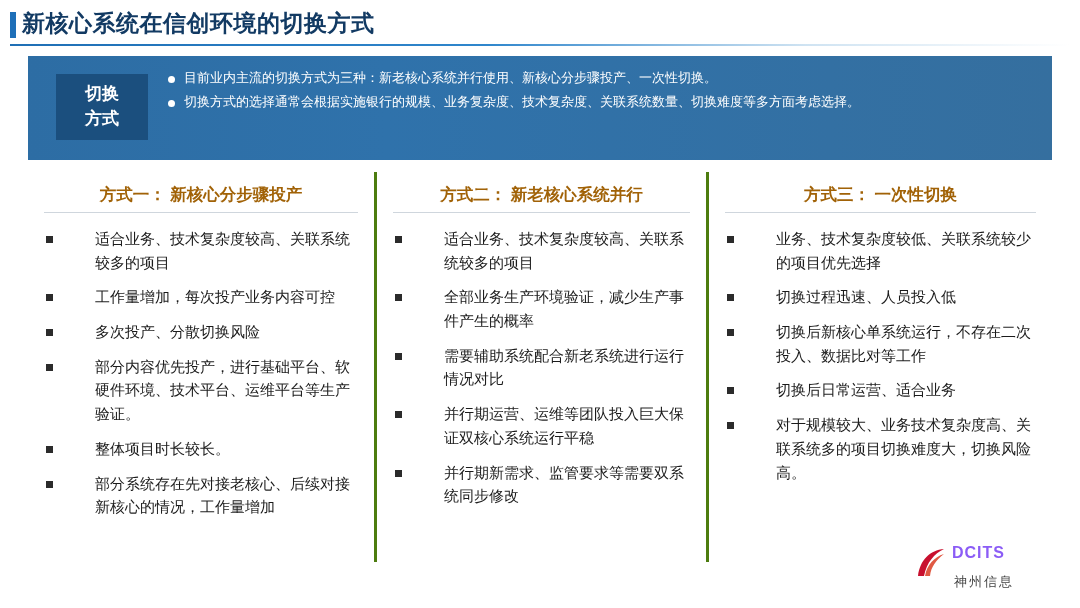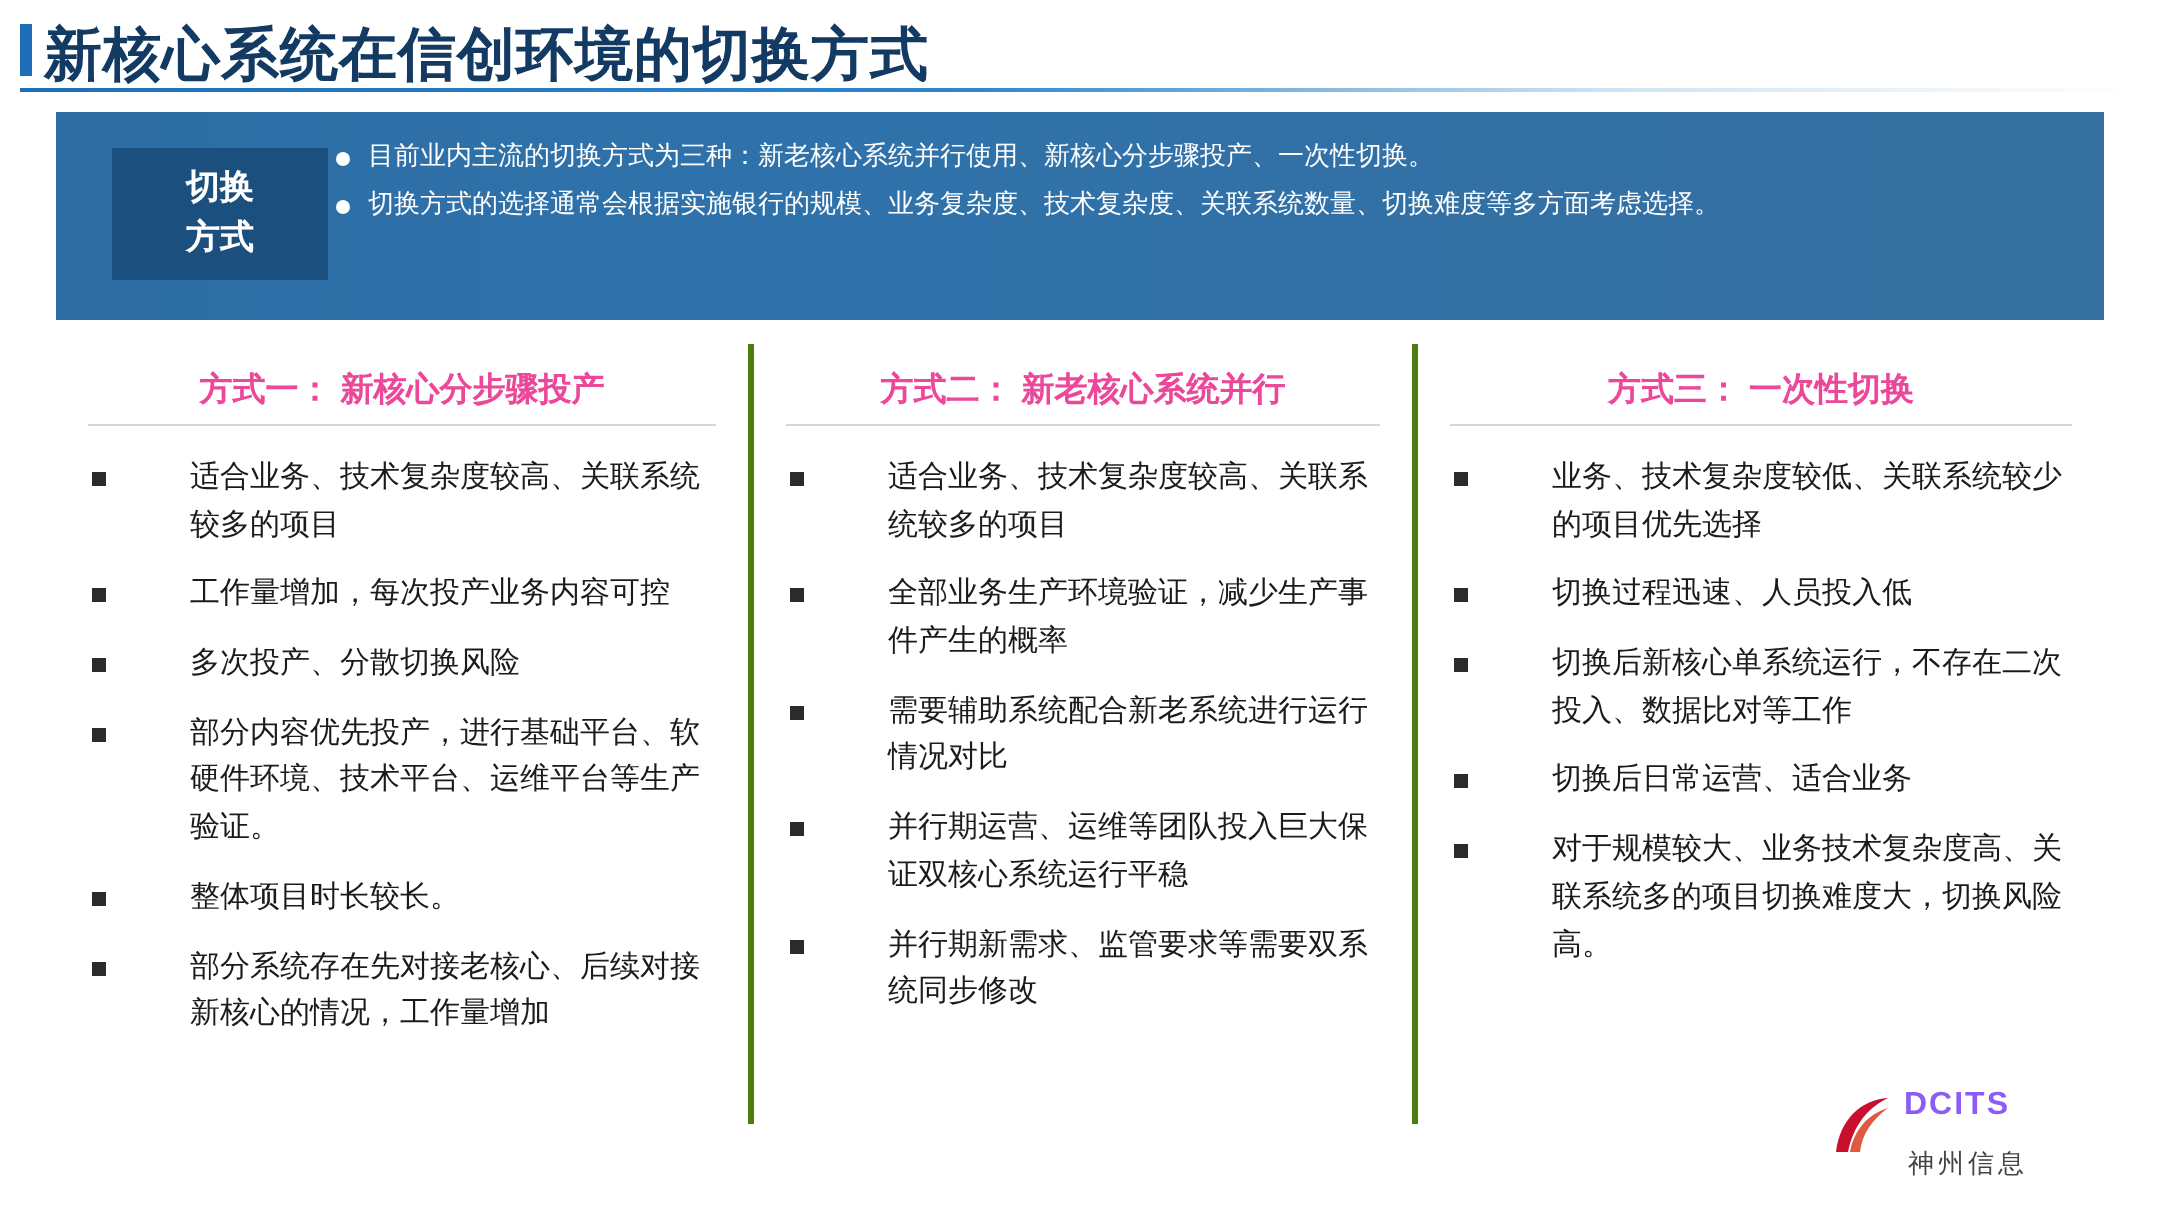--- a/index.html
+++ b/index.html
@@ -33,21 +33,21 @@
     left: 10px;
     top: 12px;
     width: 6px;
     height: 26px;
     background: #1e6fb8;
   }
   .title-text {
     position: absolute;
     left: 22px;
     top: 8px;
-    font-size: 29px;
+    font-size: 23px;
     font-weight: bold;
     color: #123a63;
     letter-spacing: 0.5px;
     white-space: nowrap;
   }
   .title-rule {
     position: absolute;
     left: 10px;
     top: 44px;
     width: 1060px;
@@ -61,21 +61,21 @@
     left: 28px;
     top: 56px;
     width: 1024px;
     height: 104px;
     background: linear-gradient(to right, #2d6da4 0%, #2f72ab 35%, #356f9f 100%);
   }
   .banner-tag {
     position: absolute;
     left: 28px;
     top: 18px;
-    width: 108px;
+    width: 92px;
     height: 66px;
     background: #1b4f7e;
     color: #ffffff;
     display: flex;
     flex-direction: column;
     align-items: center;
     justify-content: center;
     font-size: 17px;
     font-weight: bold;
     line-height: 1.45;
@@ -125,21 +125,21 @@
     border-left: 3px solid #4d7c0f;
   }
   .col-1 { flex: 0 0 346px; }
   .col-2 { flex: 0 0 332px; }
   .col-3 { flex: 0 0 346px; }
 
   .col-head {
     text-align: center;
     font-size: 16.5px;
     font-weight: bold;
-    color: #ec4899;
+    color: #a16207;
     padding-top: 12px;
     padding-bottom: 6px;
     white-space: nowrap;
   }
   .col-head-rule {
     width: 100%;
     height: 1px;
     background: #cfd6dd;
     margin-bottom: 14px;
   }

